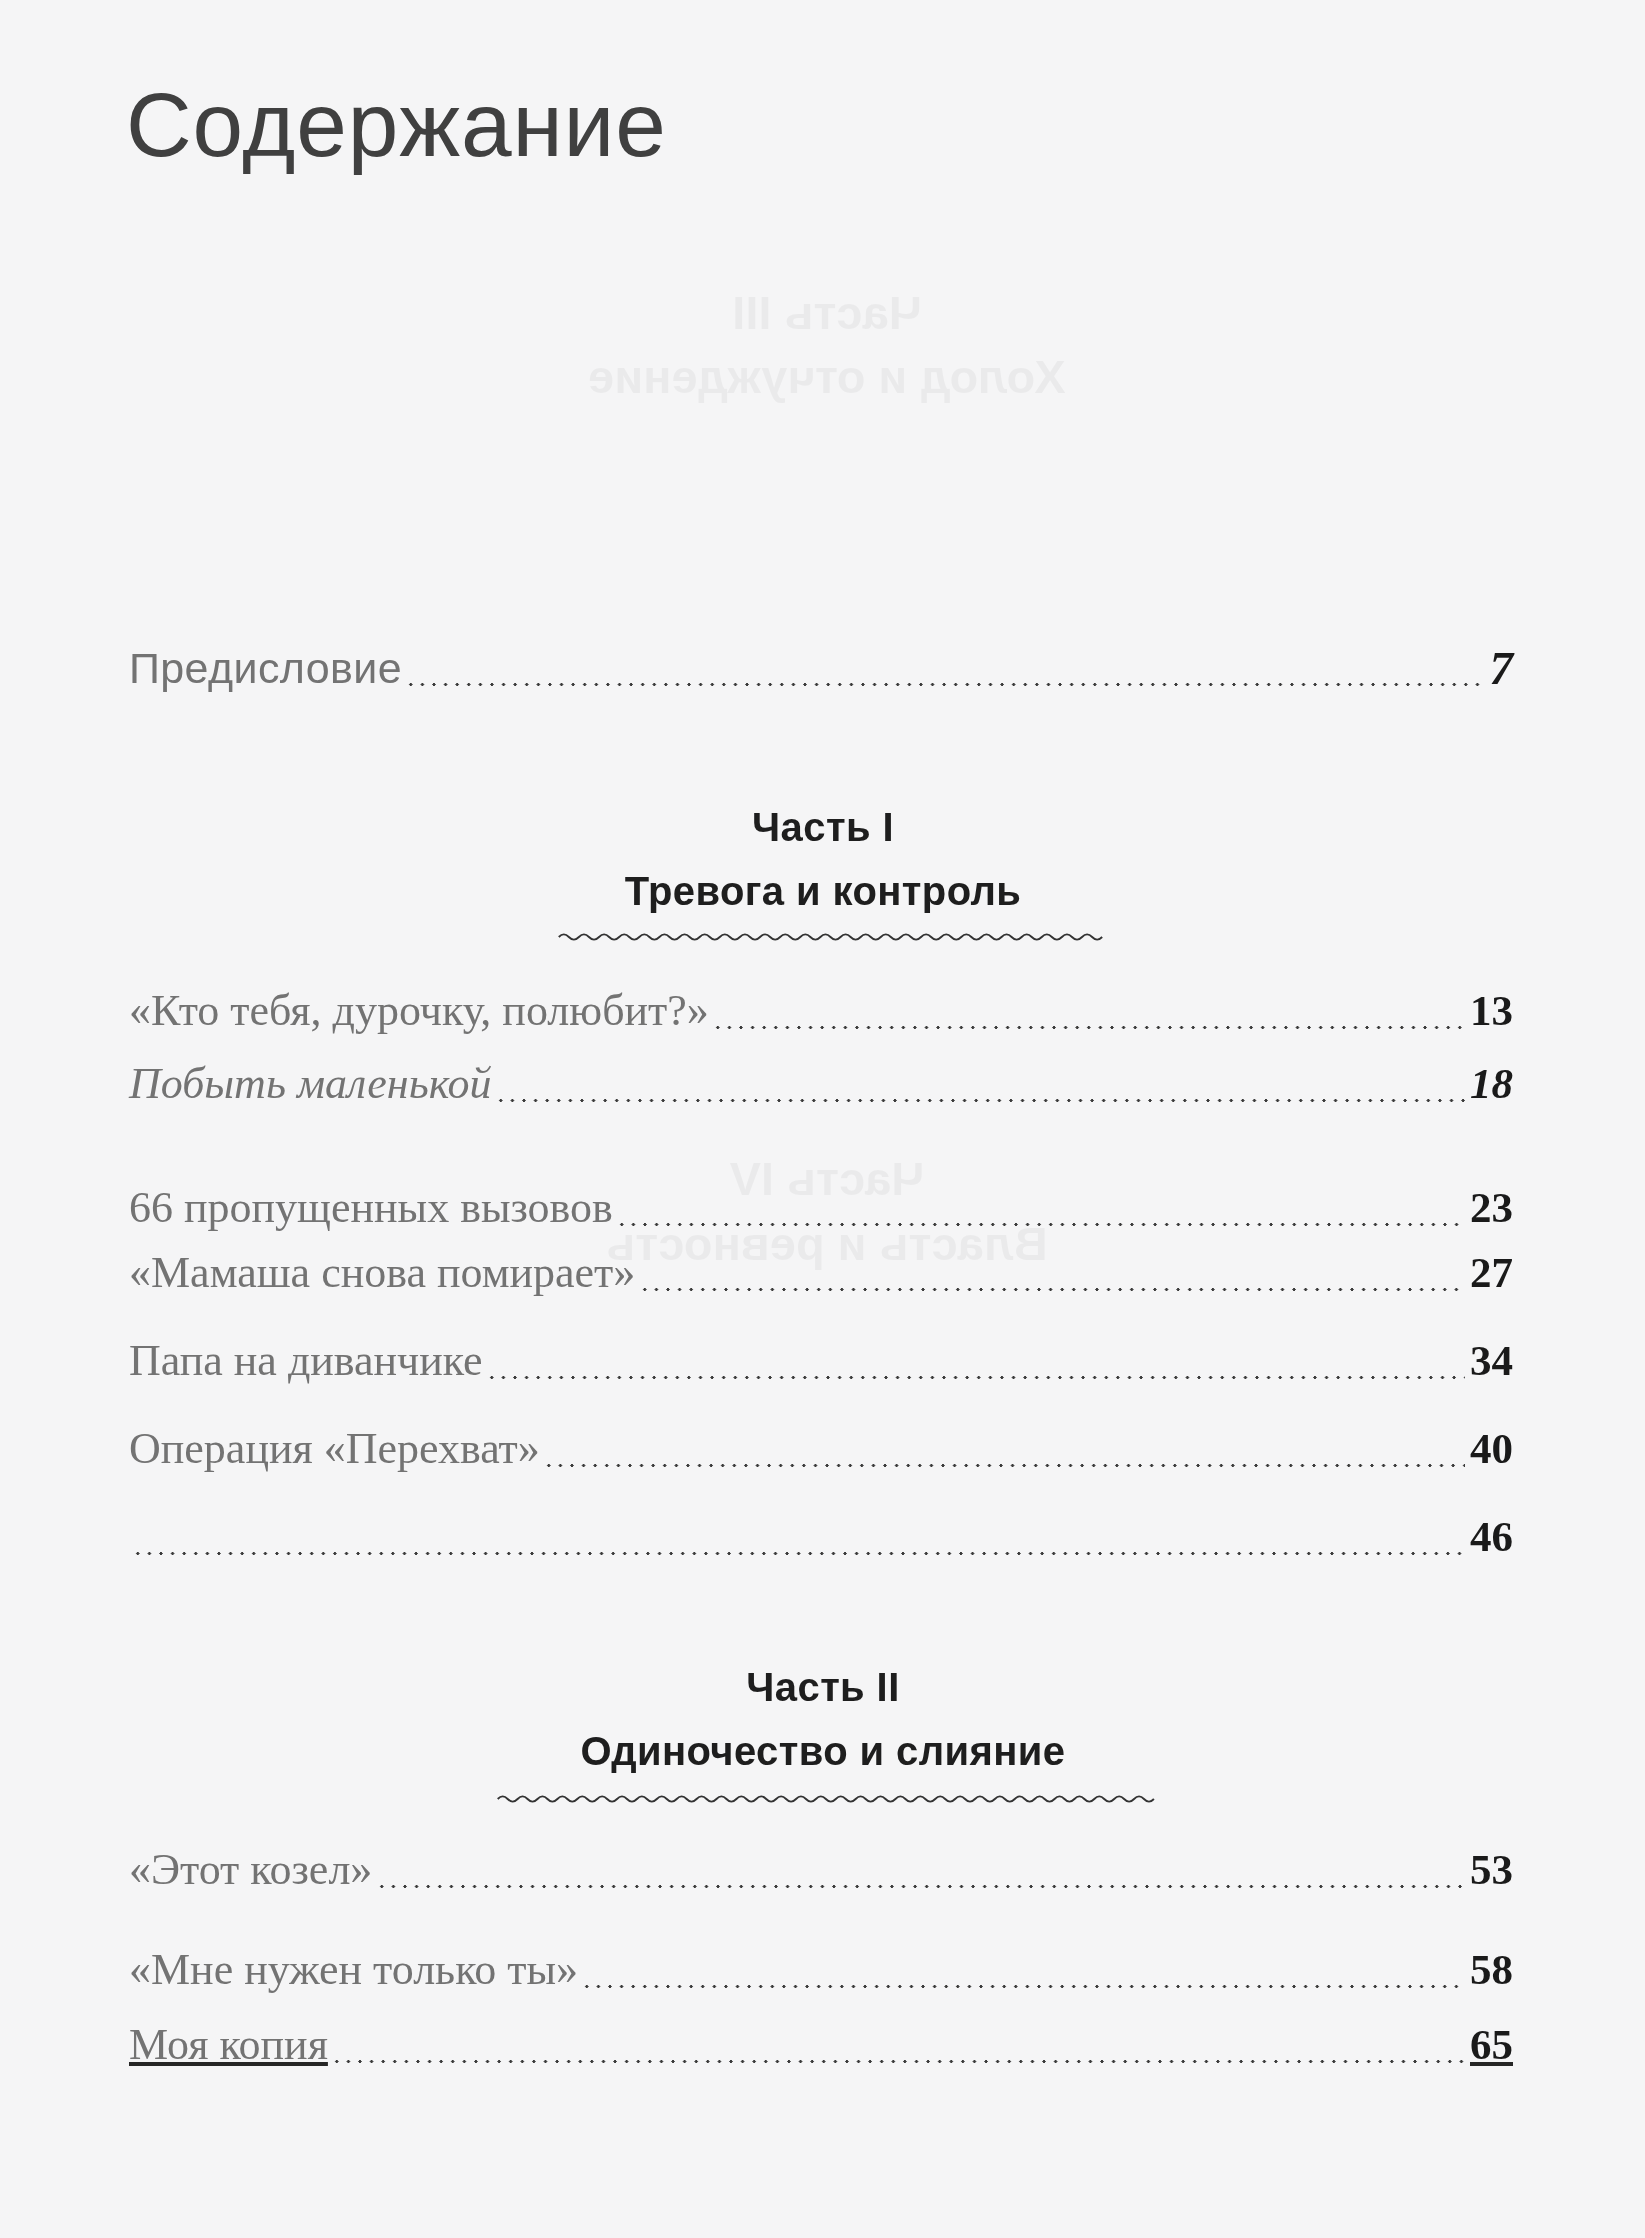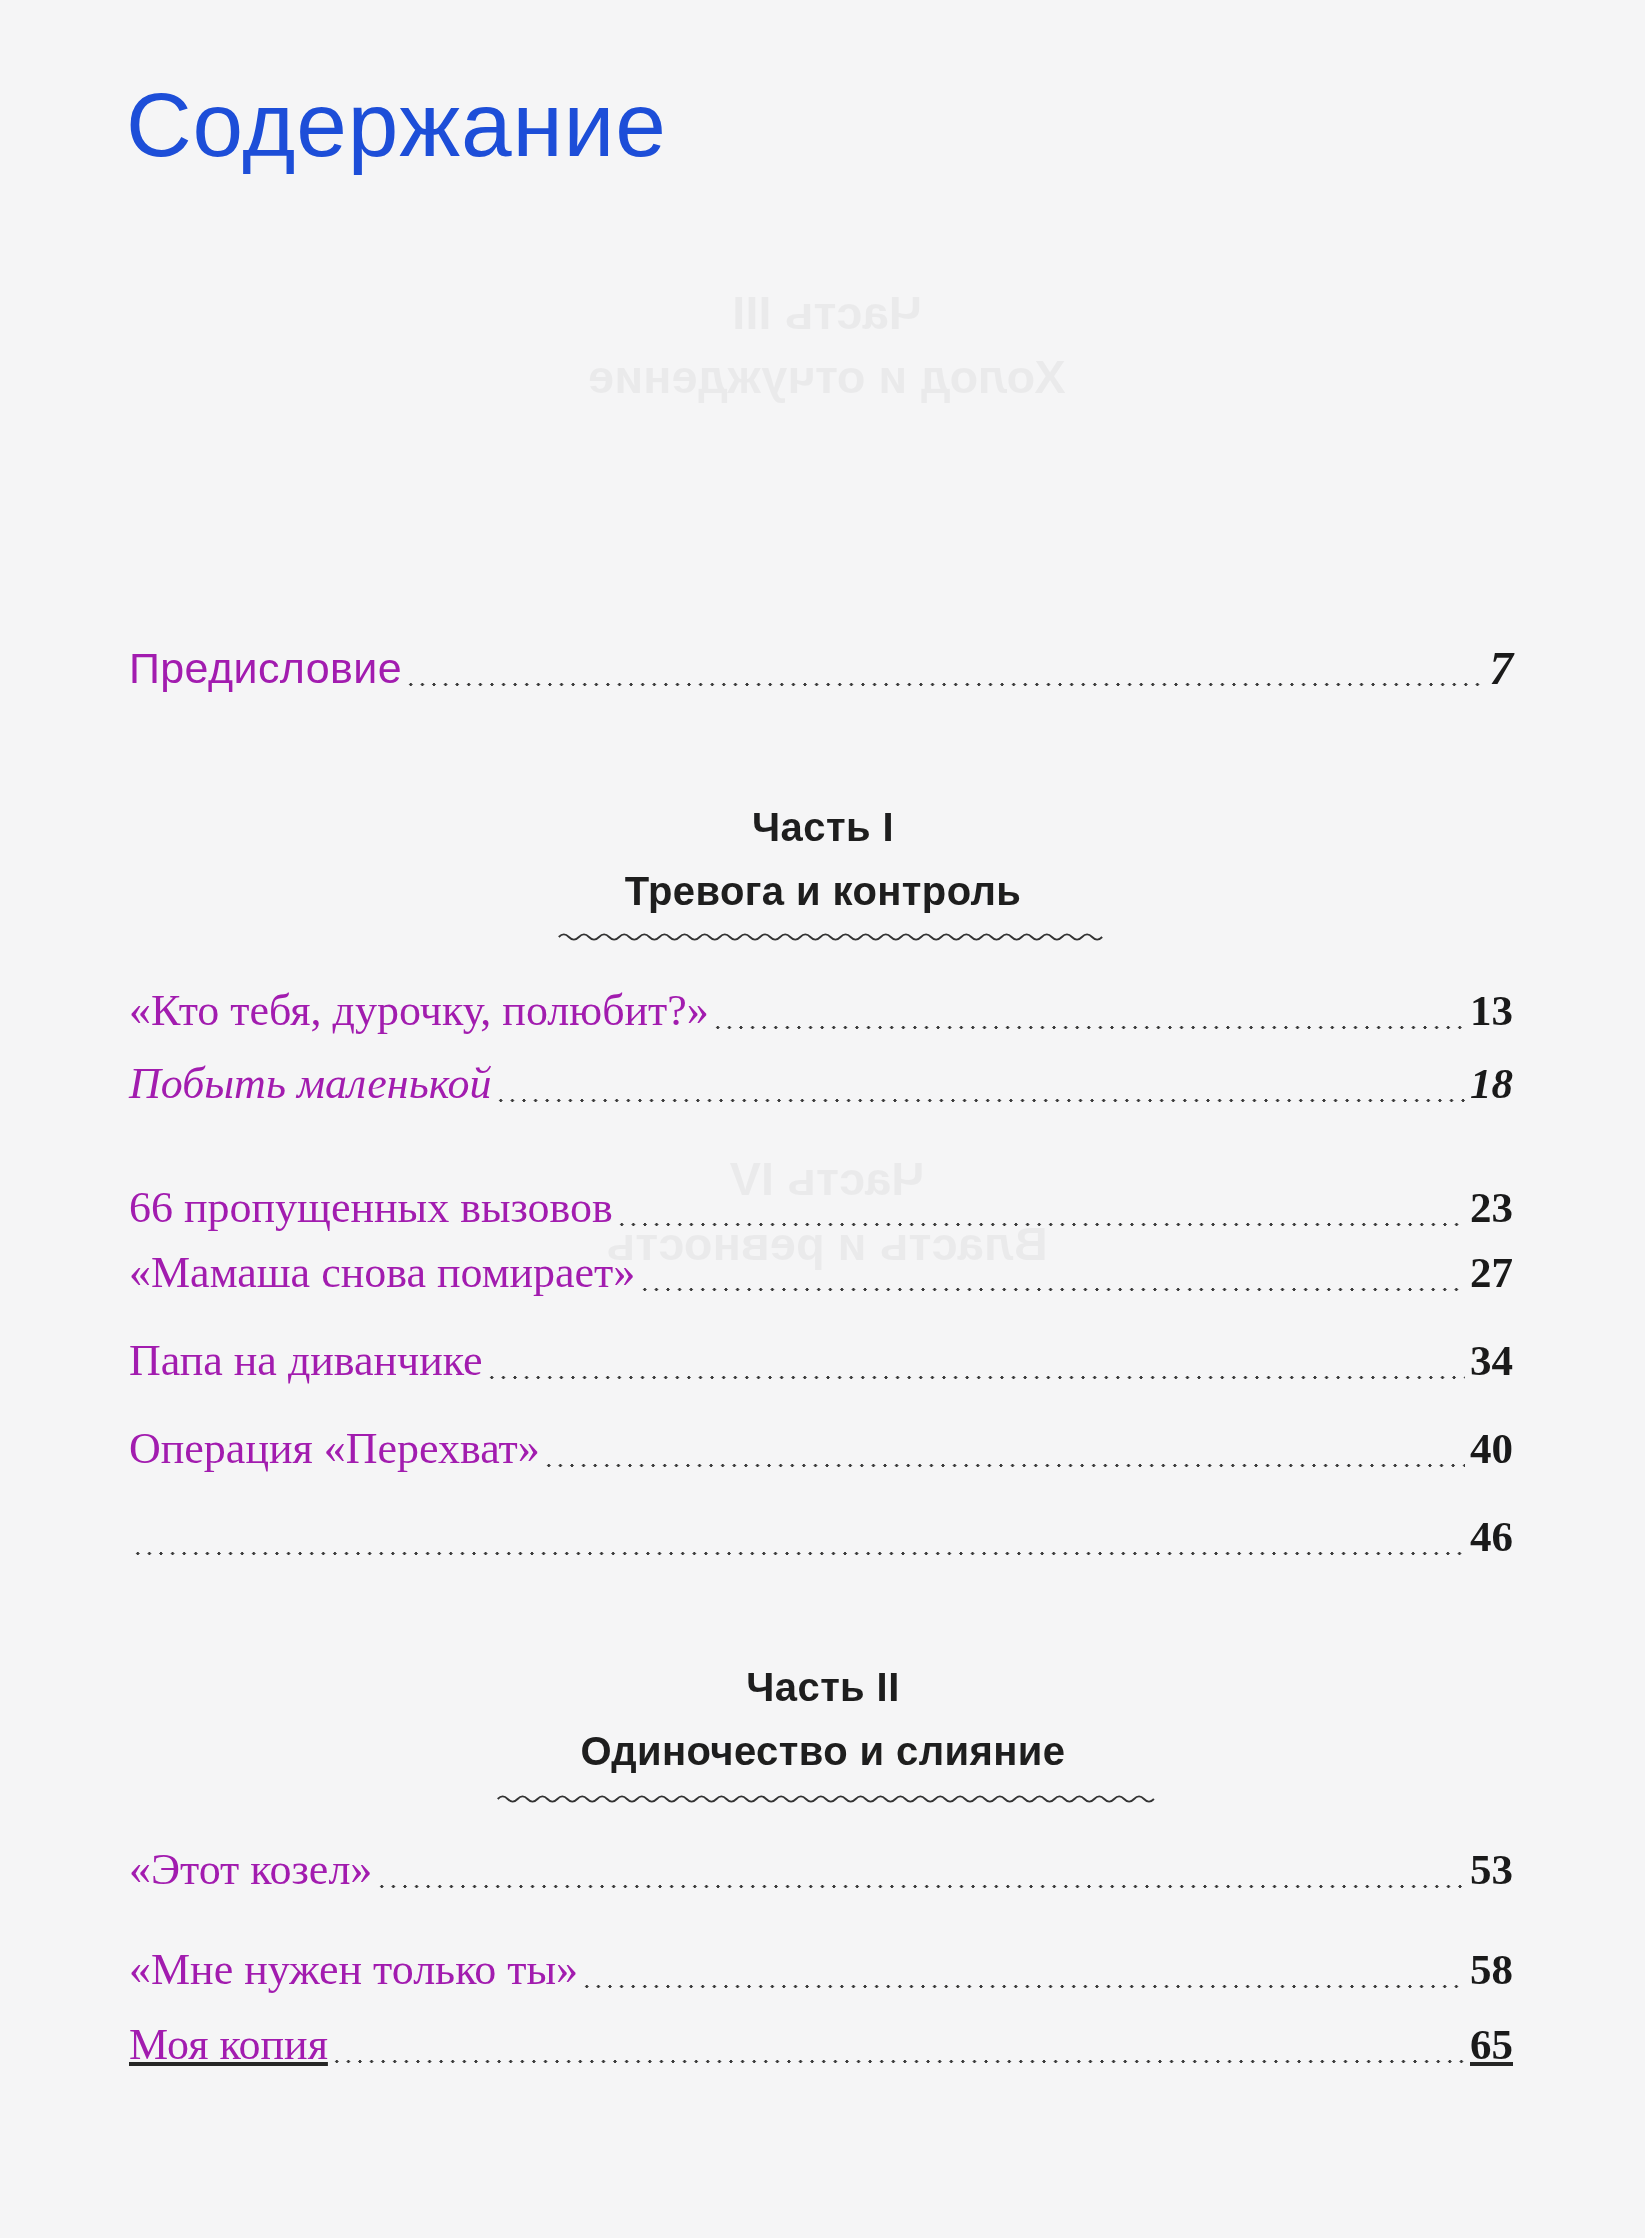--- a/index.html
+++ b/index.html
@@ -16,30 +16,30 @@
     color: rgba(0,0,0,0.045);
     transform: scaleX(-1);
     white-space: nowrap;
     line-height: 1;
   }
   .bleed.head { font-family: "Liberation Sans", sans-serif; font-weight: bold; text-align: center; font-size: 47px; }
   .title {
     position: absolute; left: 126px; top: 79px;
     font-family: "Liberation Sans", sans-serif;
     font-size: 91px; line-height: 91px; font-weight: normal;
-    letter-spacing: 0.9px; color: #1d4ed8;
+    letter-spacing: 0.9px; color: #404040;
     margin: 0;
   }
   .row {
     position: absolute; left: 129px; width: 1384px; height: 52px;
     display: flex; align-items: flex-end;
   }
   .row .label {
     font-family: "Liberation Serif", serif; font-size: 44px; line-height: 52px;
-    white-space: nowrap; color: #a21caf;
+    white-space: nowrap; color: #737373;
   }
   .row.sans .label {
     font-family: "Liberation Sans", sans-serif; font-size: 43px; letter-spacing: 0.4px;
   }
   .row .leader {
     flex: 1; height: 52px; margin: 0 5.2px 0 3.4px;
     background-image: radial-gradient(circle, #3a3a3a 1.4px, transparent 1.7px);
     background-size: 11.6px 5.2px;
     background-repeat: repeat-x;
     background-position: 0 40px;

